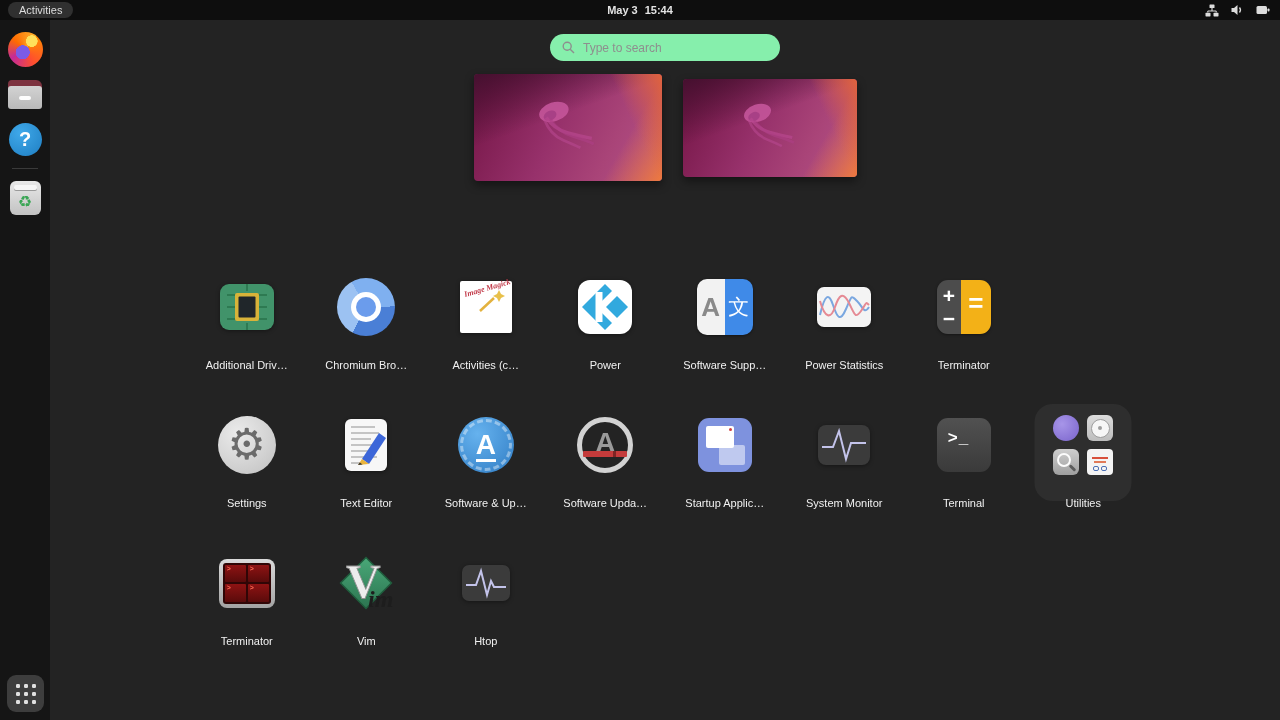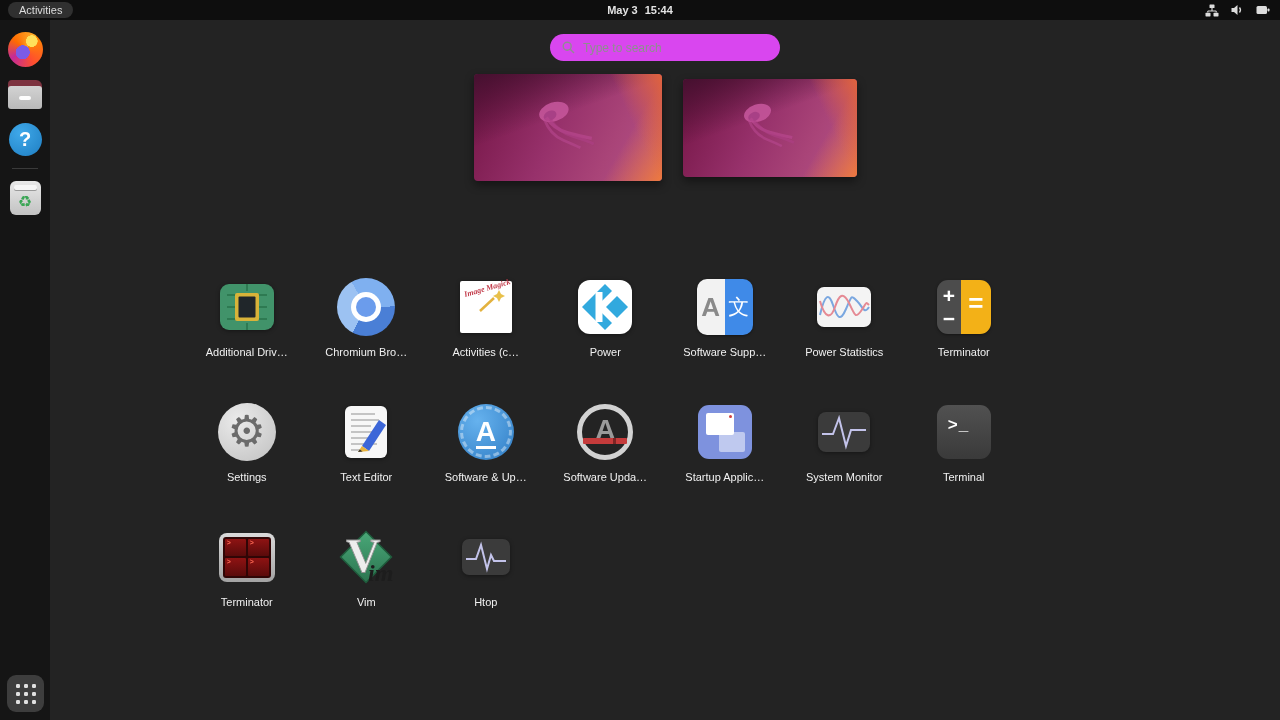--- a/index.html
+++ b/index.html
@@ -48,21 +48,21 @@
   .show-apps { position:absolute; bottom:8px; left:7px; width:37px; height:37px;
       border-radius:9px; background:#3d3d3d; display:grid;
       grid-template-columns:repeat(3,4px); grid-template-rows:repeat(3,4px);
       gap:4px; place-content:center; cursor:pointer; }
   .show-apps .dot { width:4px; height:4px; border-radius:1.2px; background:#e0e0e0; }
 
   
   .main { position:absolute; top:20px; left:50px; width:1230px; height:700px; }
 
   .searchbar { position:absolute; top:14px; left:50%; transform:translateX(-50%);
-      width:230px; height:27px; border-radius:14px; background:#d946ef;
+      width:230px; height:27px; border-radius:14px; background:#86efac;
       display:flex; align-items:center; padding:0 12px; gap:8px; }
   .searchbar svg { flex:0 0 auto; }
   .searchbar input { border:none; outline:none; flex:1; font-size:12px; color:#333;
       font-family:"Liberation Sans", sans-serif; background:transparent; }
   .searchbar input::placeholder { color:#8e8e8e; }
 
   
   .workspaces { position:absolute; top:54px; left:0; right:0; display:flex;
       justify-content:center; align-items:center; gap:21px; }
   .ws-thumb { border-radius:4px; overflow:hidden; position:relative; cursor:pointer;
@@ -77,21 +77,21 @@
         linear-gradient(115deg, #79194b 8%, #97316b 45%, #a94478 72%, #b5548a 100%); }
   .jelly { position:absolute; left:18%; top:16%; width:62%; height:62%; }
 
   
   .appgrid { position:absolute; top:255px; left:50%; transform:translateX(-50%); width:956px; }
   .grid-row { display:flex; margin-bottom:42px; }
   .cell { width:119.5px; display:flex; flex-direction:column; align-items:center;
       position:relative; cursor:pointer; }
   .appicon { width:64px; height:64px; display:flex; align-items:center;
       justify-content:center; position:relative; z-index:1; }
-  .applabel { margin-top:7px; font-size:11px; color:#f1f1f1; text-align:center;
+  .applabel { margin-top:20px; font-size:11px; color:#f1f1f1; text-align:center;
       white-space:nowrap; z-index:1; }
 
   
   .ic-chromium { width:58px; height:58px; border-radius:50%; position:relative;
       background:conic-gradient(from -30deg, #7fb0f0 0 33%, #4a7fd6 0 66%, #9cc2f2 0 100%); }
   .ic-chromium::before { content:""; position:absolute; inset:14px; background:#fff; border-radius:50%; }
   .ic-chromium::after  { content:""; position:absolute; inset:19px; background:#6b9cec; border-radius:50%; }
 
   .ic-lang { width:56px; height:56px; border-radius:10px; overflow:hidden; display:flex;
       box-shadow:0 1px 3px rgba(0,0,0,.4); }
@@ -429,20 +429,39 @@
         <div class="applabel">System Monitor</div>
       </div>
 
       <div class="cell">
         <div class="appicon">
           <div class="ic-terminal"><span>&gt;_</span></div>
         </div>
         <div class="applabel">Terminal</div>
       </div>
 
+      <div class="cell">
+        <div class="folder-bg"></div>
+        <div class="appicon">
+          <div class="mini-grid">
+            <div class="mini mini-boxes"></div>
+            <div class="mini mini-disks"></div>
+            <div class="mini mini-logs"></div>
+            <div class="mini mini-doc">
+              <span class="rl"></span>
+                <span class="rl2"></span>
+              <span class="glasses">
+                  <i></i>
+                  <i></i>
+                </span>
+            </div>
+          </div>
+        </div>
+        <div class="applabel">Utilities</div>
+      </div>
     </div>
 
     <div class="grid-row">
 
       <div class="cell">
         <div class="appicon">
           <div class="ic-terminator">
             <div class="screen">
               <div class="pane"><span>&gt;</span></div>
               <div class="pane"><span>&gt;</span></div>

